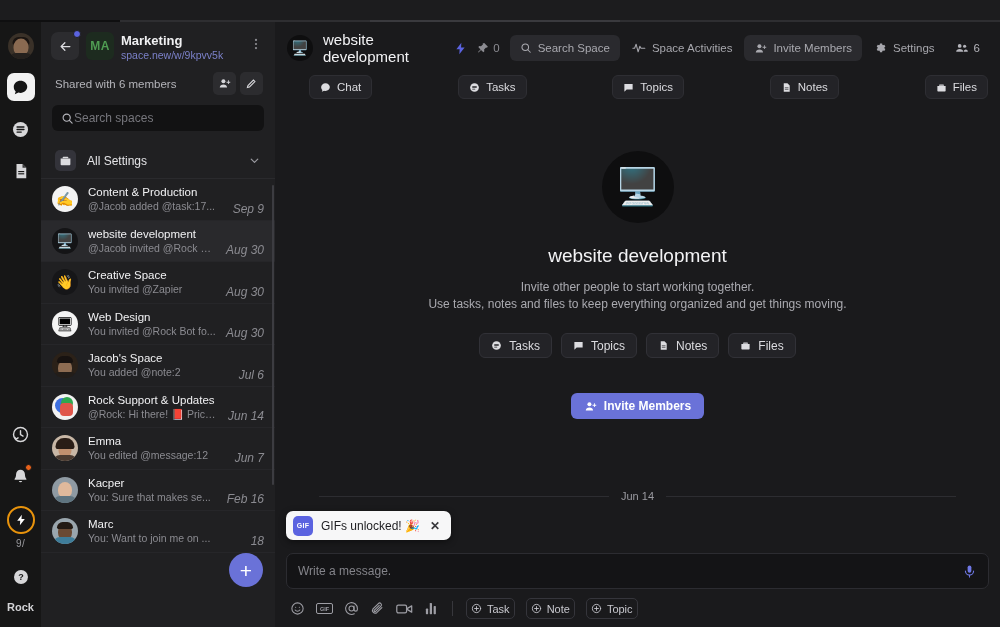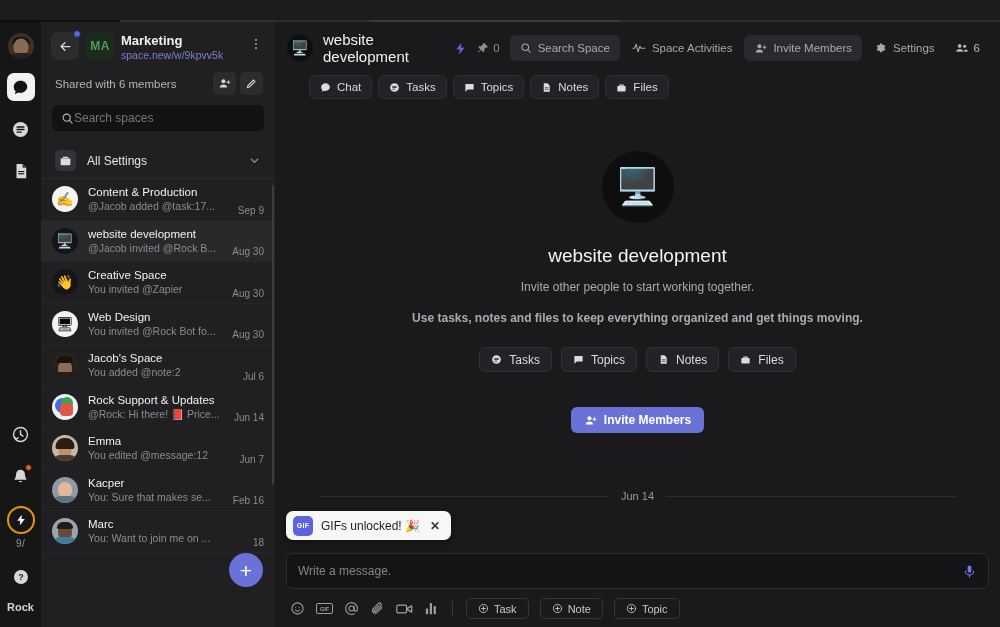--- a/index.html
+++ b/index.html
@@ -130,21 +130,21 @@
   }
   .sp-mid { flex: 1 1 auto; min-width: 0; }
   .sp-name {
     font-size: 11.5px; color: #f1f1f3; line-height: 14px;
     white-space: nowrap; overflow: hidden; text-overflow: ellipsis;
   }
   .sp-sub {
     font-size: 10.5px; color: #8b8b91; line-height: 14px;
     white-space: nowrap; overflow: hidden; text-overflow: ellipsis;
   }
-  .sp-date { font-size: 10px; color: #8b8b91; flex: 0 0 auto; align-self: flex-end; padding-bottom: 4px; }
+  .sp-date { font-size: 12px; color: #8b8b91; flex: 0 0 auto; align-self: flex-end; padding-bottom: 4px; font-style: italic; }
 
   .fab {
     position: absolute; right: 12px; bottom: 40px; width: 34px; height: 34px;
     border-radius: 50%; background: #6a72d8; color: #fff;
     display: flex; align-items: center; justify-content: center; font-size: 21px;
     font-weight: 300; line-height: 1;
   }
   .sb-scroll {
     position: absolute; right: 1px; top: 6px; width: 2.5px; height: 300px;
     border-radius: 2px; background: #3c3c41;
@@ -165,37 +165,37 @@
   .m-bolt { color: #5b63e0; font-size: 13px; }
   .m-pin { display: flex; align-items: center; gap: 4px; color: #8c8c92; font-size: 11.5px; }
   .hd-btn {
     display: flex; align-items: center; gap: 6px; height: 26px; padding: 0 10px;
     border-radius: 6px; color: #a7a7ad; font-size: 11.5px; white-space: nowrap;
   }
   .hd-btn.filled { background: #2a2a2e; color: #a9a9af; }
   .hd-right { margin-left: auto; display: flex; align-items: center; gap: 2px; }
   .members { display: flex; align-items: center; gap: 5px; color: #b5b5bb; font-size: 11.5px; padding: 0 8px; }
 
-  .m-tabs { display: flex; gap: 6px; padding: 10px 0 10px 22px; }
+  .m-tabs { display: flex; gap: 6px; padding: 10px 0 10px 22px; justify-content: space-between; }
   .tab {
     display: flex; align-items: center; gap: 6px; height: 24px; padding: 0 10px;
     border-radius: 6px; background: #232327; color: #dcdce0; font-size: 11.5px;
     border: 1px solid #2e2e33;
   }
 
   
   .m-body { flex: 1 1 auto; position: relative; display: flex;
             flex-direction: column; align-items: center; padding-top: 42px; }
   .es-ico {
     width: 72px; height: 72px; border-radius: 50%; background: #0e0e0f;
     display: flex; align-items: center; justify-content: center;
   }
   .es-title { font-size: 19px; color: #f3f3f5; margin-top: 22px; }
   .es-line { font-size: 12px; color: #aaaab0; margin-top: 13px; }
-  .es-line.second { margin-top: 17px; font-weight: bold; }
+  .es-line.second { margin-top: 3px; }
   .es-chips { display: flex; gap: 9px; margin-top: 22px; }
   .chip {
     display: flex; align-items: center; gap: 7px; height: 25px; padding: 0 11px;
     border-radius: 6px; background: #232327; border: 1px solid #313137;
     color: #dcdce0; font-size: 12px;
   }
   .es-invite {
     margin-top: 35px; display: flex; align-items: center; gap: 7px;
     height: 26px; padding: 0 13px; border-radius: 6px;
     background: #6a72d8; color: #fff; font-size: 12px; font-weight: 700;
@@ -233,21 +233,21 @@
   .c-input input {
     flex: 1 1 auto; background: transparent; border: 0; outline: 0;
     color: #e3e3e6; font-size: 12px; font-family: inherit;
   }
   .c-input input::placeholder { color: #84848a; }
   .mic { color: #6f78e6; }
   .c-tools { display: flex; align-items: center; gap: 11px; padding: 9px 4px 0 4px; }
   .c-tool { color: #9d9da4; display: flex; align-items: center; }
   .c-sep { width: 1px; height: 15px; background: #37373c; margin: 0 2px; }
   .c-act {
-    display: flex; align-items: center; gap: 5px; height: 21px; padding: 0 11px;
+    display: flex; align-items: center; gap: 5px; height: 21px; padding: 0 4px;
     border-radius: 5px; border: 1px solid #35353b; color: #c8c8ce; font-size: 11px;
   }
   svg { display: block; }
 </style>
 </head>
 <body>
 
 <div class="app">
 
   <div class="topstrip">

